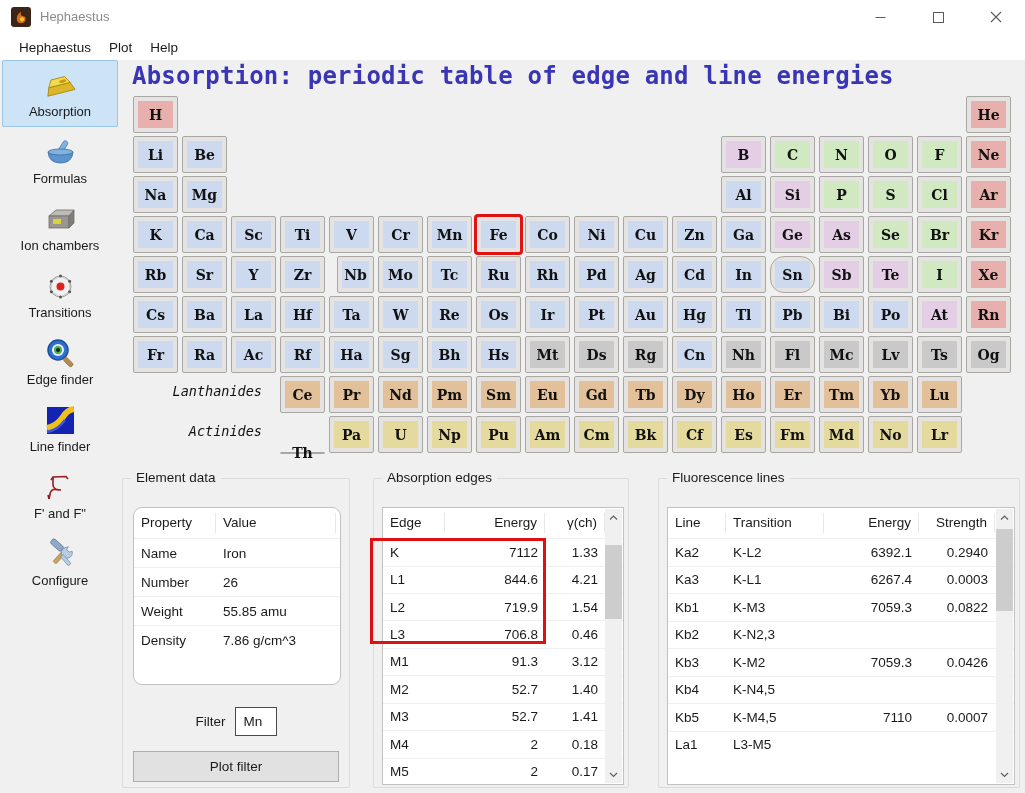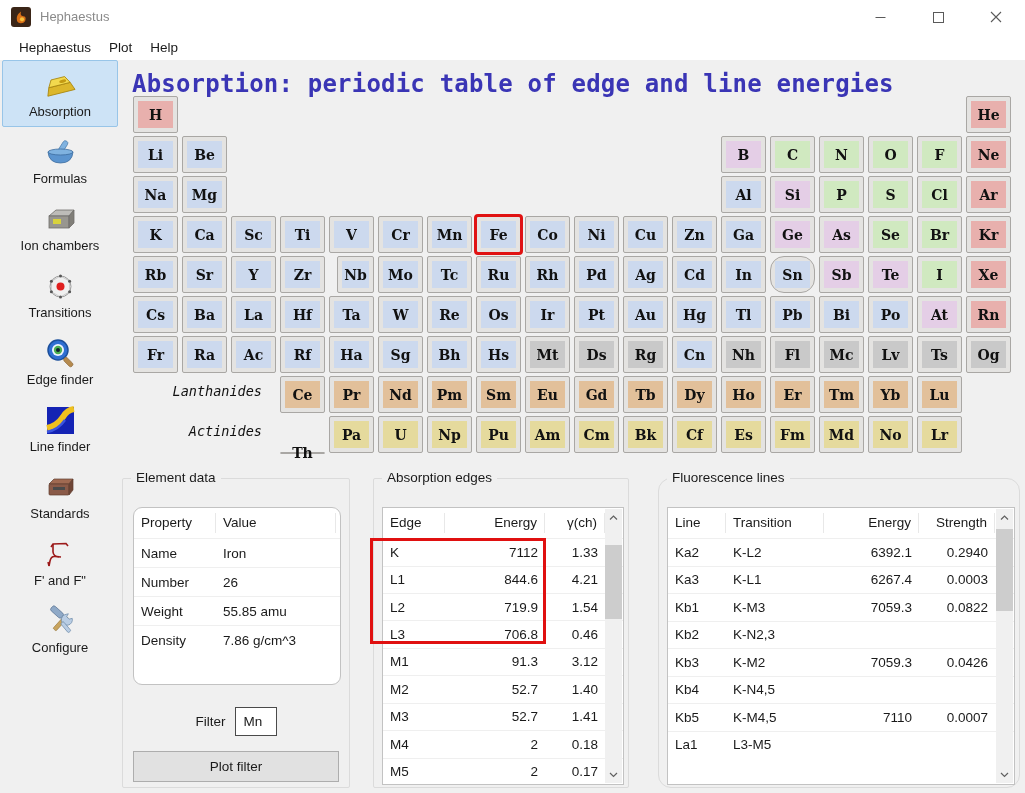--- a/index.html
+++ b/index.html
@@ -180,31 +180,20 @@
           <svg viewBox="0 0 33 33">
             <rect x="3" y="3" width="27" height="27" fill="#1423b4"></rect>
             <path d="M3 24 Q13 22 19 13 Q23 6 30 5" stroke="#efc11e" stroke-width="6" fill="none"></path>
             <path d="M3 28 Q14 26 21 16" stroke="#3b55e0" stroke-width="2.5" fill="none"></path>
           </svg>
         </span>
         <span class="side-label">Line finder</span>
       </div>
       <div class="side-item">
         <span class="side-icon">
-          <svg viewBox="0 0 33 33">
-            <polygon points="5,13 10,8 29,8 25,13" fill="#a06a52" stroke="#5f3c2e" stroke-width="0.7"></polygon>
-            <rect x="5" y="13" width="20" height="11" rx="1" fill="#8a5a48" stroke="#5f3c2e" stroke-width="0.7"></rect>
-            <polygon points="25,13 29,8 29,19 25,24" fill="#6f4536" stroke="#5f3c2e" stroke-width="0.7"></polygon>
-            <rect x="9" y="16" width="12" height="3" fill="#4a4a4a"></rect>
-          </svg>
-        </span>
-        <span class="side-label">Standards</span>
-      </div>
-      <div class="side-item">
-        <span class="side-icon">
           <svg viewBox="0 0 33 33" fill="none">
             <path d="M5 28 L6 23 Q7 18 11 18.5 L17 19" stroke="#9c1a1a" stroke-width="1.6"></path>
             <path d="M7 9 L9 6 L22 5.5 L24 8" stroke="#9c1a1a" stroke-width="1.6"></path>
             <path d="M9 6 L9 14 Q9.5 18.5 15 18.8" stroke="#9c1a1a" stroke-width="1.6"></path>
             <path d="M5 28 L4 24" stroke="#9c1a1a" stroke-width="1.6"></path>
           </svg>
         </span>
         <span class="side-label">F' and F"</span>
       </div>
       <div class="side-item">
@@ -214,21 +203,21 @@
             <rect x="6" y="4" width="14" height="6" rx="2" transform="rotate(42 13 7)" fill="#8fa9c7" stroke="#5a7494" stroke-width="0.7"></rect>
             <path d="M25 9 a5.5 5.5 0 1 0 2 7 l-3-1.5 0-3.5 3-1z" transform="rotate(-40 24 13)" fill="#b9cde4" stroke="#6f8cab" stroke-width="0.7"></path>
             <rect x="20" y="16" width="3.5" height="12" rx="1.2" transform="rotate(-40 22 22)" fill="#b9cde4" stroke="#6f8cab" stroke-width="0.7"></rect>
           </svg>
         </span>
         <span class="side-label">Configure</span>
       </div>
     </div>
 
   <div class="main">
-    <div class="page-title" style="color: rgb(58, 53, 181); margin-top: 8px;">Absorption: periodic table of edge and line energies</div>
+    <div class="page-title" style="color: rgb(58, 53, 181);">Absorption: periodic table of edge and line energies</div>
 
     <div class="ptable">
         <span class="pt-rowlabel" style="grid-row: 8;">Lanthanides</span>
         <span class="pt-rowlabel" style="grid-row: 9;">Actinides</span>
         <div class="el" style="grid-area: 1 / 1;">
           <span class="fill" style="background: rgb(232, 176, 173);"></span>
           <span class="sym">H</span>
         </div>
         <div class="el" style="grid-area: 1 / 18;">
           <span class="fill" style="background: rgb(232, 176, 173);"></span>
@@ -794,21 +783,21 @@
           <span class="sb-btn sb-down">
               <svg width="9" height="6">
                 <path d="M1 1 L4.5 4.5 L8 1" stroke="#606060" stroke-width="1.2" fill="none"></path>
               </svg>
             </span>
         </div>
       </div>
       <div class="edge-highlight"></div>
     </div>
 
-    <div class="gbox" style="left:538px; top:418px; width:362px; height:310px;border-radius:13px;">
+    <div class="gbox" style="left:538px; top:418px; width:362px; height:310px;">
       <span class="gtitle">Fluorescence lines</span>
       <div class="datatable" id="tbl-fluor" style="left:8px; top:28px; width:348px; height:278px;">
           <div class="thead">
             <span class="th" style="width: 58px; text-align: left;">Line</span>
             <span class="th" style="width: 98px; text-align: left;">Transition</span>
             <span class="th" style="width: 95px; text-align: right;">Energy</span>
             <span class="th" style="width: 76px; text-align: right;">Strength</span>
           </div>
           <div class="trow" style="height: 27.5px;">
             <span class="td" style="width: 58px; text-align: left;">Ka2</span>

